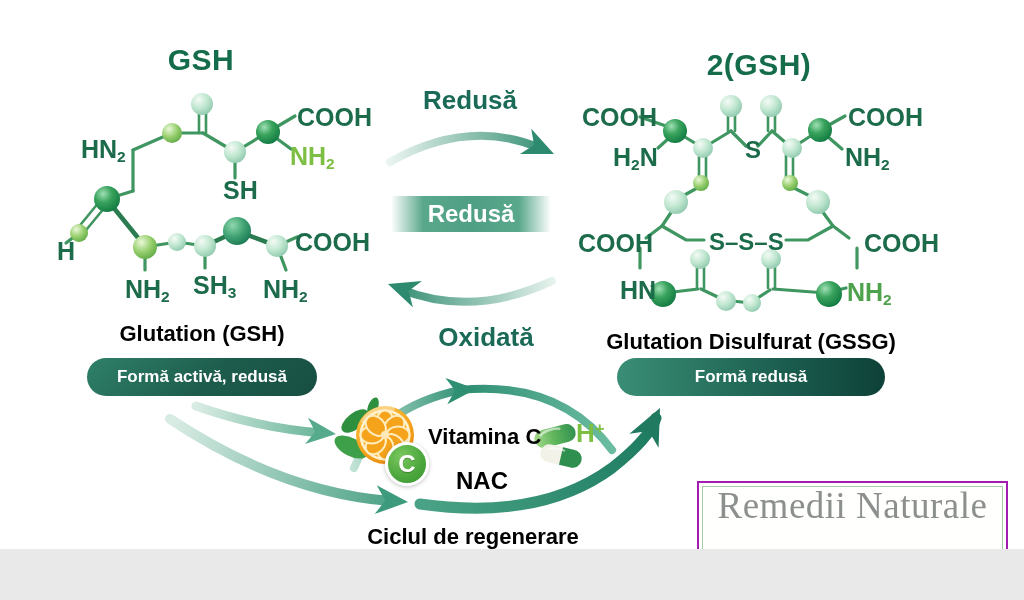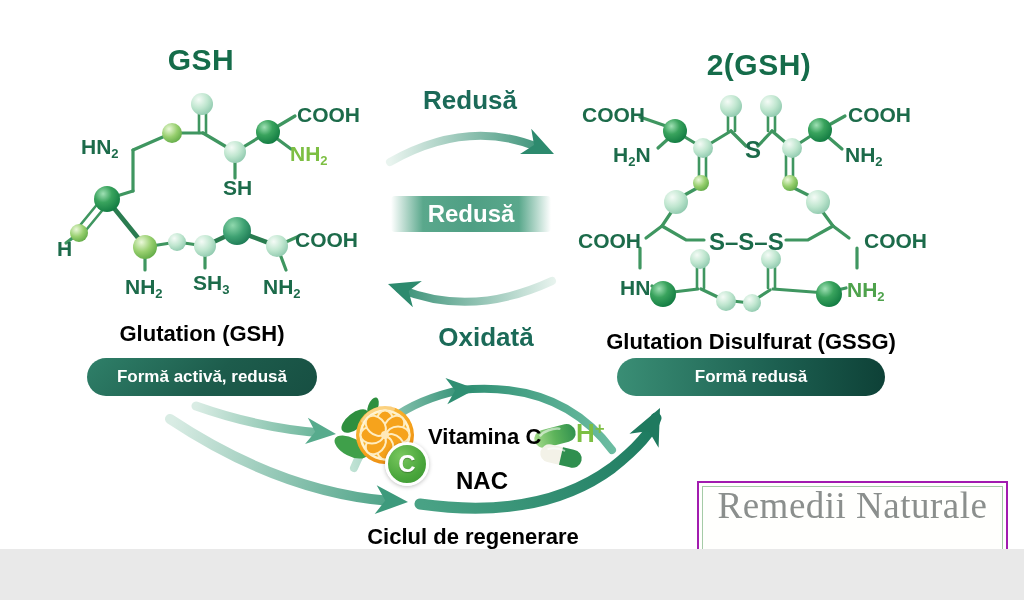--- a/index.html
+++ b/index.html
@@ -2,21 +2,21 @@
 <html><head>
 <meta charset="utf-8">
 <style>
   html,body{margin:0;padding:0;background:#e9e9e9;}
   .stage{position:relative;width:1024px;height:549px;background:#ffffff;overflow:hidden;
          font-family:"Liberation Sans","DejaVu Sans",sans-serif;}
   #art{position:absolute;left:0;top:0;}
   .abs{position:absolute;}
   .ctr{transform:translateX(-50%);}
   .ttl{font-size:30px;font-weight:700;color:#156c4a;letter-spacing:.5px;}
-  .chem{font-size:21px;font-weight:700;color:#1c6b4a;white-space:nowrap;}
+  .chem{font-size:25px;font-weight:700;color:#1c6b4a;white-space:nowrap;}
   .chem sub{font-size:.62em;vertical-align:-0.28em;font-weight:700;}
   .chem sup{font-size:.65em;vertical-align:.45em;font-weight:700;}
   .chem.lt{color:#7dbf43;}
   .chem.md{color:#4ea24c;}
   .chem.big{font-size:24px;}
   .cap{font-size:22px;font-weight:700;color:#000000;white-space:nowrap;}
   .tealtxt{font-size:26px;font-weight:700;color:#1b6a58;white-space:nowrap;}
   .badge{display:flex;align-items:center;justify-content:center;border-radius:19px;
          color:#fff;font-size:17px;font-weight:700;white-space:nowrap;}
   .badge.left-b{background:linear-gradient(135deg,#2f8069 0%,#1d5c4c 55%,#174f42 100%);}

